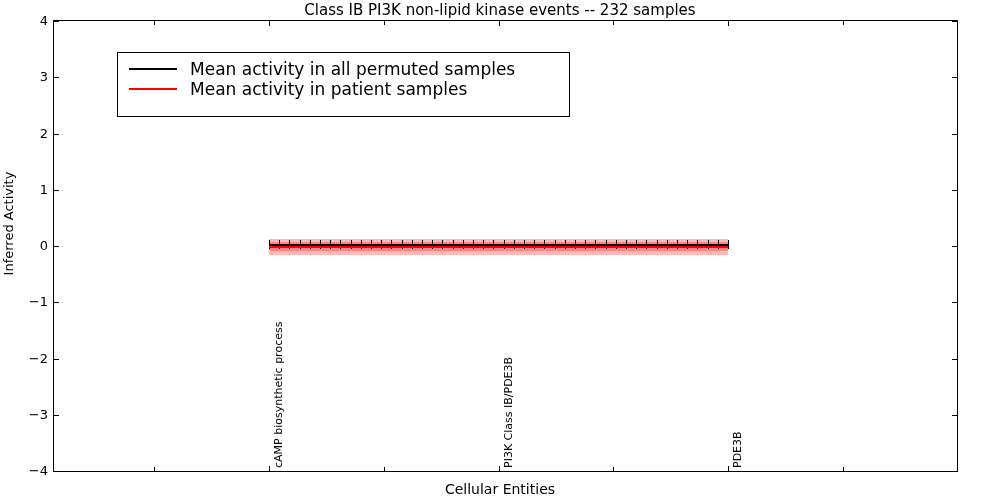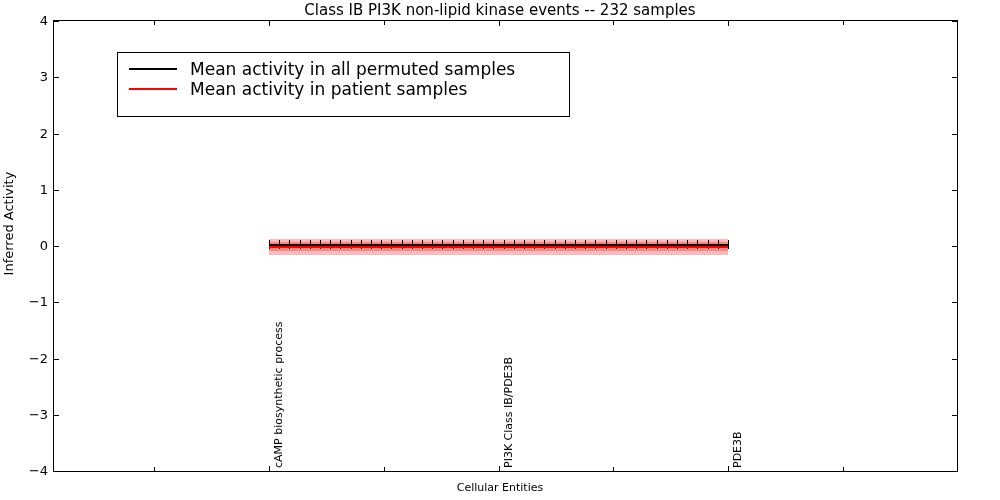--- a/index.html
+++ b/index.html
@@ -86,21 +86,21 @@
     background: #000000;
   }
 
   
   #x-axis-label {
     position: absolute;
     left: 0;
     top: 481px;
     width: 1000px;
     text-align: center;
-    font-size: 11px;
+    font-size: 14px;
     color: #000000;
     white-space: nowrap;
   }
   .xtick-mark {
     position: absolute;
     bottom: 0;
     width: 1px;
     height: 5px;
     background: #000000;
   }

